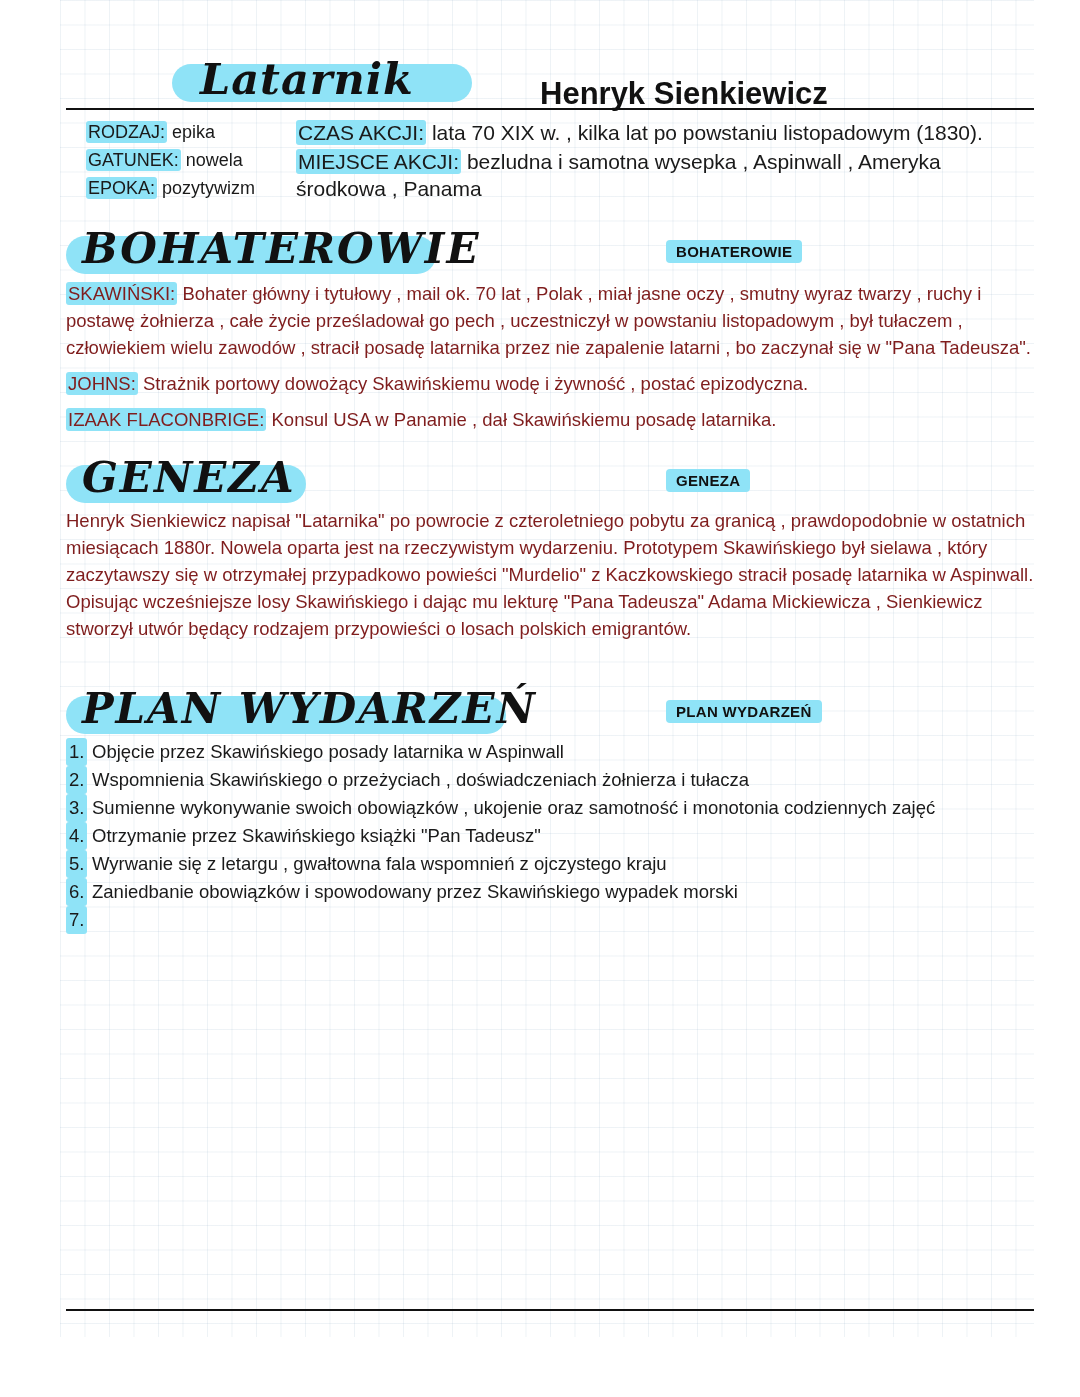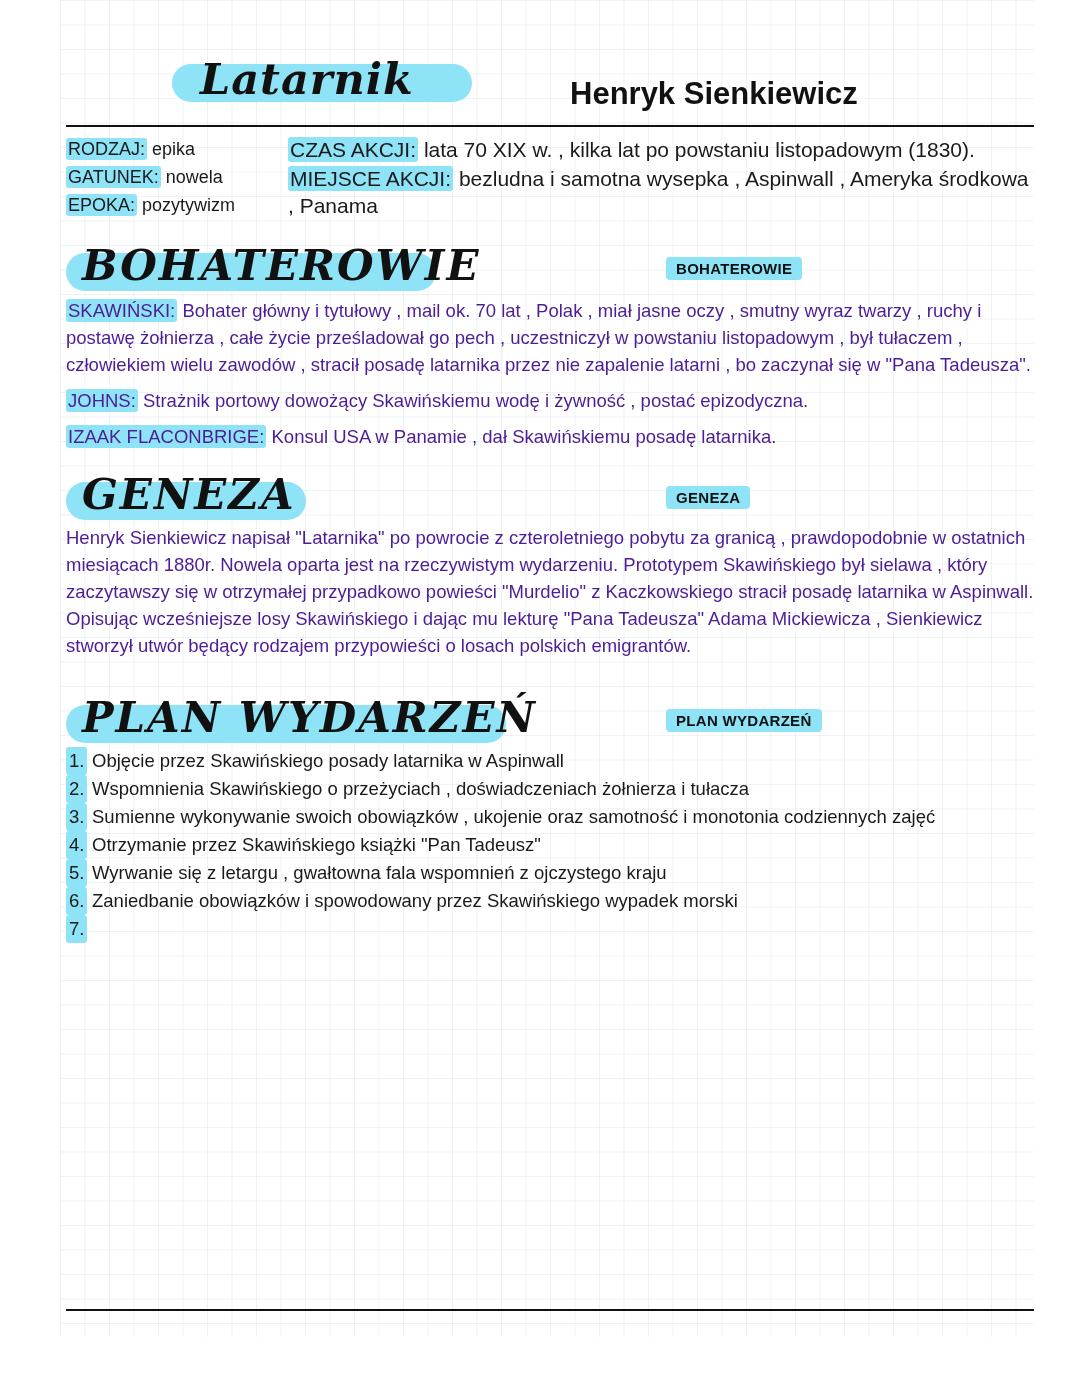--- a/index.html
+++ b/index.html
@@ -33,21 +33,21 @@
     position: relative;
     z-index: 1;
     padding: 0 46px 0 66px;
     box-sizing: border-box;
     height: 100%;
   }
 
   
   .header {
     position: relative;
-    height: 125px;
+    height: 108px;
   }
   .title-wrap {
     position: absolute;
     left: 118px;
     top: 54px;
   }
   .title-hl {
     position: absolute;
     left: -12px;
     top: 10px;
@@ -63,37 +63,38 @@
     font-family: "DejaVu Serif", serif;
     font-style: italic;
     font-weight: bold;
     font-size: 43px;
     letter-spacing: 1px;
     color: #111;
     padding: 0 16px;
   }
   .author {
     position: absolute;
-    left: 504px;
+    left: 474px;
     top: 76px;
     font-size: 31px;
     font-weight: 600;
     color: #111;
   }
   .rule {
     border: 0;
     border-top: 2px solid #111;
     margin: 0;
   }
 
   
   .meta {
     display: flex;
     padding-top: 9px;
-    gap: 26px;
+    gap: 14px;
+    margin-left: 20px;
   }
   .meta-left { width: 196px; flex: none; }
   .meta-right { flex: 1; }
   .meta-line {
     font-size: 18px;
     line-height: 26px;
     margin-bottom: 2px;
   }
   .hl {
     background: #8fe3f7;
@@ -137,21 +138,21 @@
     background: #8fe3f7;
     padding: 3px 10px;
     border-radius: 4px;
     color: #111;
   }
 
   
   .body-text {
     font-size: 18.5px;
     line-height: 27px;
-    color: #4c1d95;
+    color: #7f1d1d;
   }
   .char-block { margin-bottom: 9px; }
   .para { margin: 0; }
 
   .list { margin: 0; padding: 0; list-style: none; }
   .list li {
     font-size: 18.5px;
     line-height: 28px;
     padding-left: 26px;
     position: relative;
@@ -242,21 +243,21 @@
   </div>
 
   <div class="section-head">
     <div class="pill" style="width:240px;"></div>
     <div class="big">GENEZA</div>
     <div class="tag" style="left:600px;">GENEZA</div>
   </div>
 
   <p class="body-text para genesis-text">Henryk Sienkiewicz napisał "Latarnika" po powrocie z czteroletniego pobytu za granicą , prawdopodobnie w ostatnich miesiącach 1880r. Nowela oparta jest na rzeczywistym wydarzeniu. Prototypem Skawińskiego był sielawa , który zaczytawszy się w otrzymałej przypadkowo powieści "Murdelio" z Kaczkowskiego stracił posadę latarnika w Aspinwall. Opisując wcześniejsze losy Skawińskiego i dając mu lekturę "Pana Tadeusza" Adama Mickiewicza , Sienkiewicz stworzył utwór będący rodzajem przypowieści  o losach polskich emigrantów.</p>
 
-  <div class="section-head" style="margin-top:32px;">
+  <div class="section-head" style="margin-top:40px;">
     <div class="pill" style="width:440px;"></div>
     <div class="big">PLAN WYDARZEŃ</div>
     <div class="tag" style="left:600px;">PLAN WYDARZEŃ</div>
   </div>
 
   <ul class="list plan-list">
     <li>
       <span class="num">1.</span>
       <span>Objęcie przez Skawińskiego posady latarnika w Aspinwall</span>
     </li>

